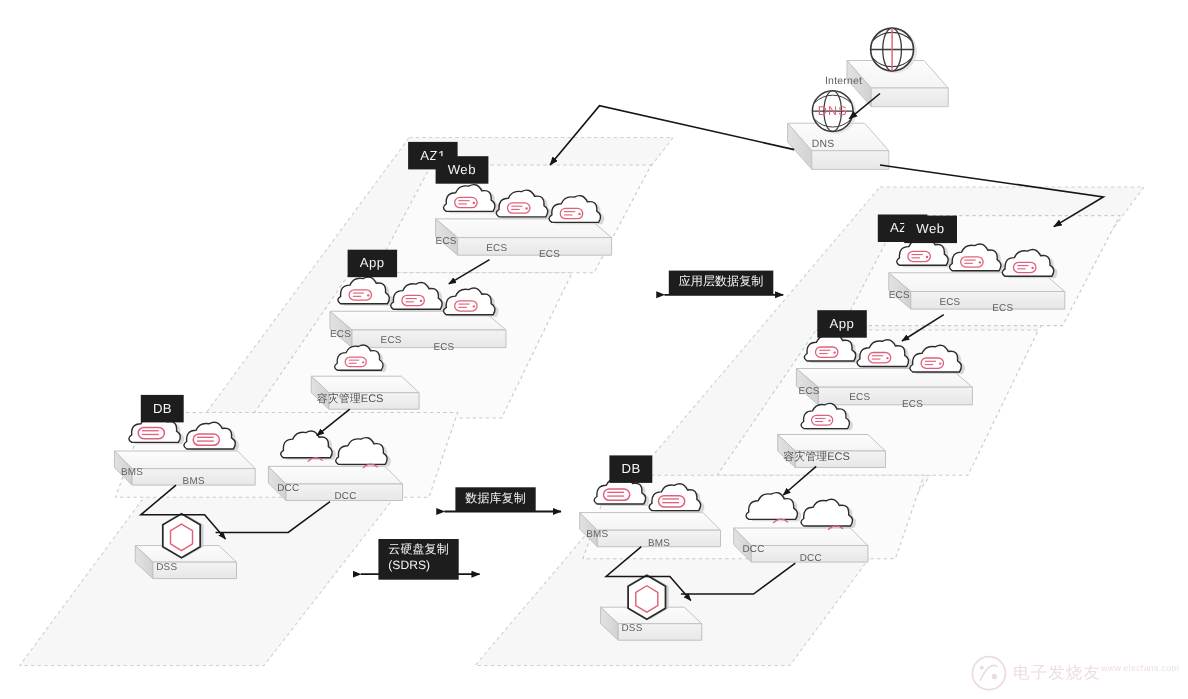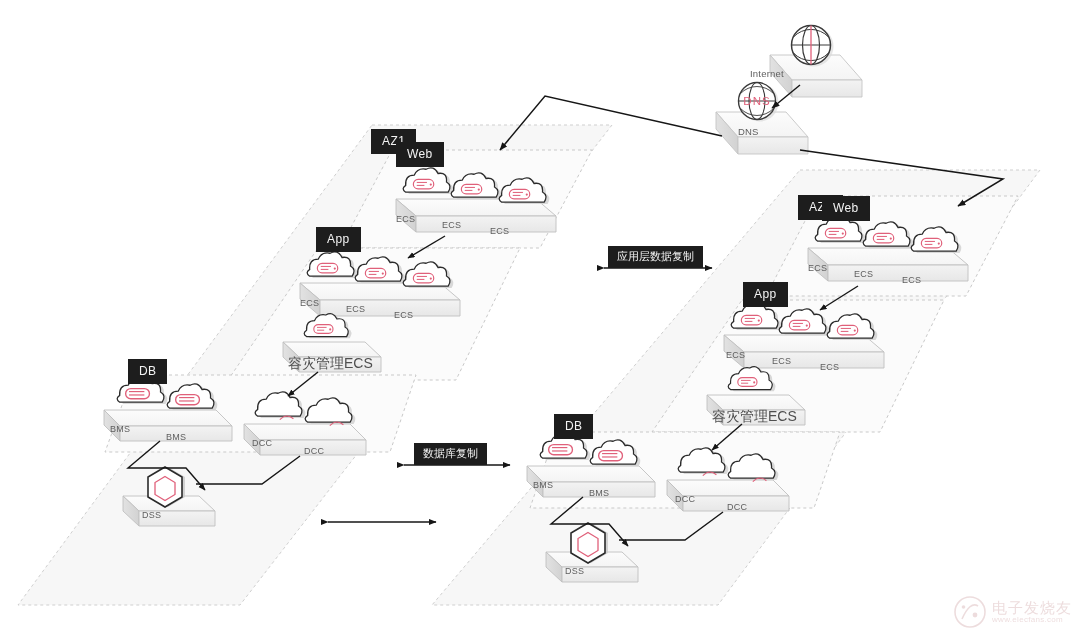--- a/index.html
+++ b/index.html
@@ -20,29 +20,29 @@
     text-align:center;box-sizing:border-box;
   }
   .tag.zh{font-size:11px;padding:5px 9px 6px 9px;letter-spacing:0;}
   .tag.two{line-height:1.25;padding:4px 9px 5px 9px;}
 
   
   .cap{
     position:absolute;color:#5e5e5e;font-size:9px;
     white-space:nowrap;letter-spacing:.2px;
   }
-  .cap.zh{font-size:14px;color:#4f4f4f;letter-spacing:0;}
+  .cap.zh{font-size:10px;color:#4f4f4f;letter-spacing:0;}
   .cap.big{font-size:9.5px;}
 
   
   #wm{
     position:absolute;right:8px;bottom:6px;
     display:flex;align-items:center;gap:5px;opacity:.33;
   }
-  #wm .wmtxt{display:flex;flex-direction:column;line-height:1.05;}
+  #wm .wmtxt{display:flex;flex-direction:row;line-height:1.05;}
   #wm .wm1{font-size:15px;color:#c9989a;letter-spacing:1px;}
   #wm .wm2{font-size:8px;color:#c9989a;letter-spacing:.3px;}
 </style>
 </head>
 <body>
 
 <div id="stage">
 
 <svg id="scene" viewBox="0 0 1080 635">
   <defs>
@@ -449,20 +449,24 @@
 <div class="tag" style="left:316px;top:227px;">App</div>
 <div class="tag" style="left:128px;top:359px;">DB</div>
 
 <div class="tag" style="left:798px;top:155px;margin-top:40px;">AZ2</div>
 <div class="tag" style="left:822px;top:196px;">Web</div>
 <div class="tag" style="left:743px;top:282px;">App</div>
 <div class="tag" style="left:554px;top:414px;">DB</div>
 
 <div class="tag zh" style="left:608px;top:246px;">应用层数据复制</div>
 <div class="tag zh" style="left:414px;top:443px;">数据库复制</div>
+<div class="tag zh two" style="left:344px;top:490px;text-align:left;">
+  <span>云硬盘复制</span><br>
+  <span>(SDRS)</span>
+</div>
 
 <div class="cap big" style="left:750px;top:68px;">Internet</div>
 <div class="cap big" style="left:738px;top:126px;">DNS</div>
 
 <div class="cap" style="left:396px;top:214px;">ECS</div>
 <div class="cap" style="left:442px;top:220px;">ECS</div>
 <div class="cap" style="left:490px;top:226px;">ECS</div>
 
 <div class="cap" style="left:300px;top:298px;">ECS</div>
 <div class="cap" style="left:346px;top:304px;">ECS</div>

